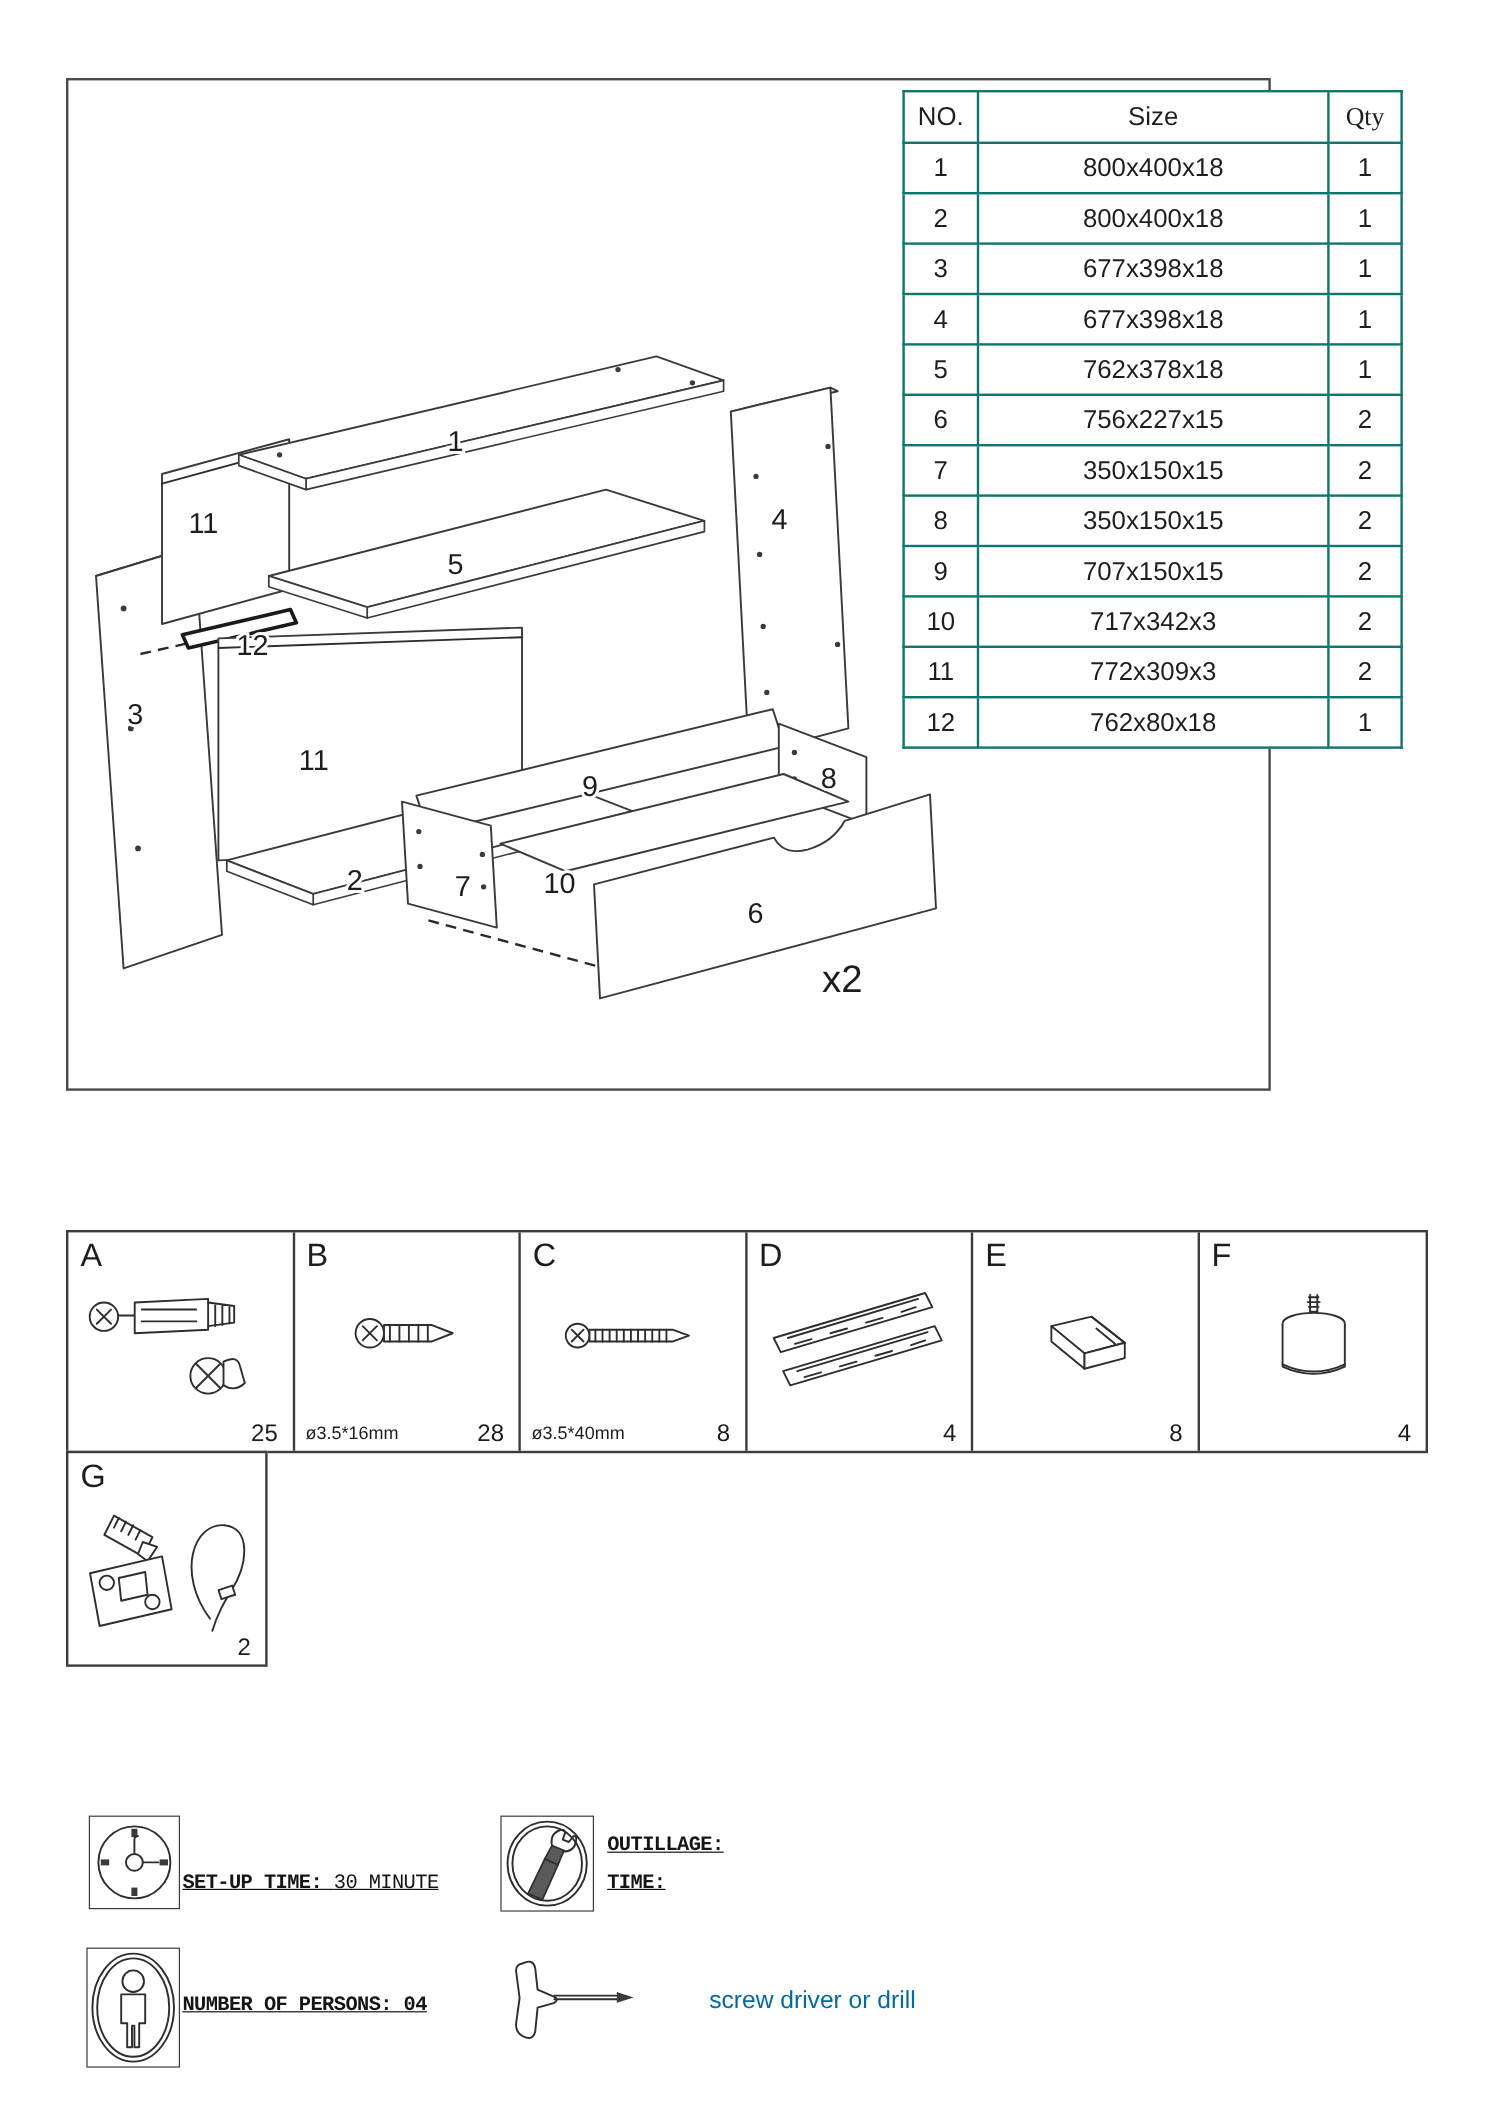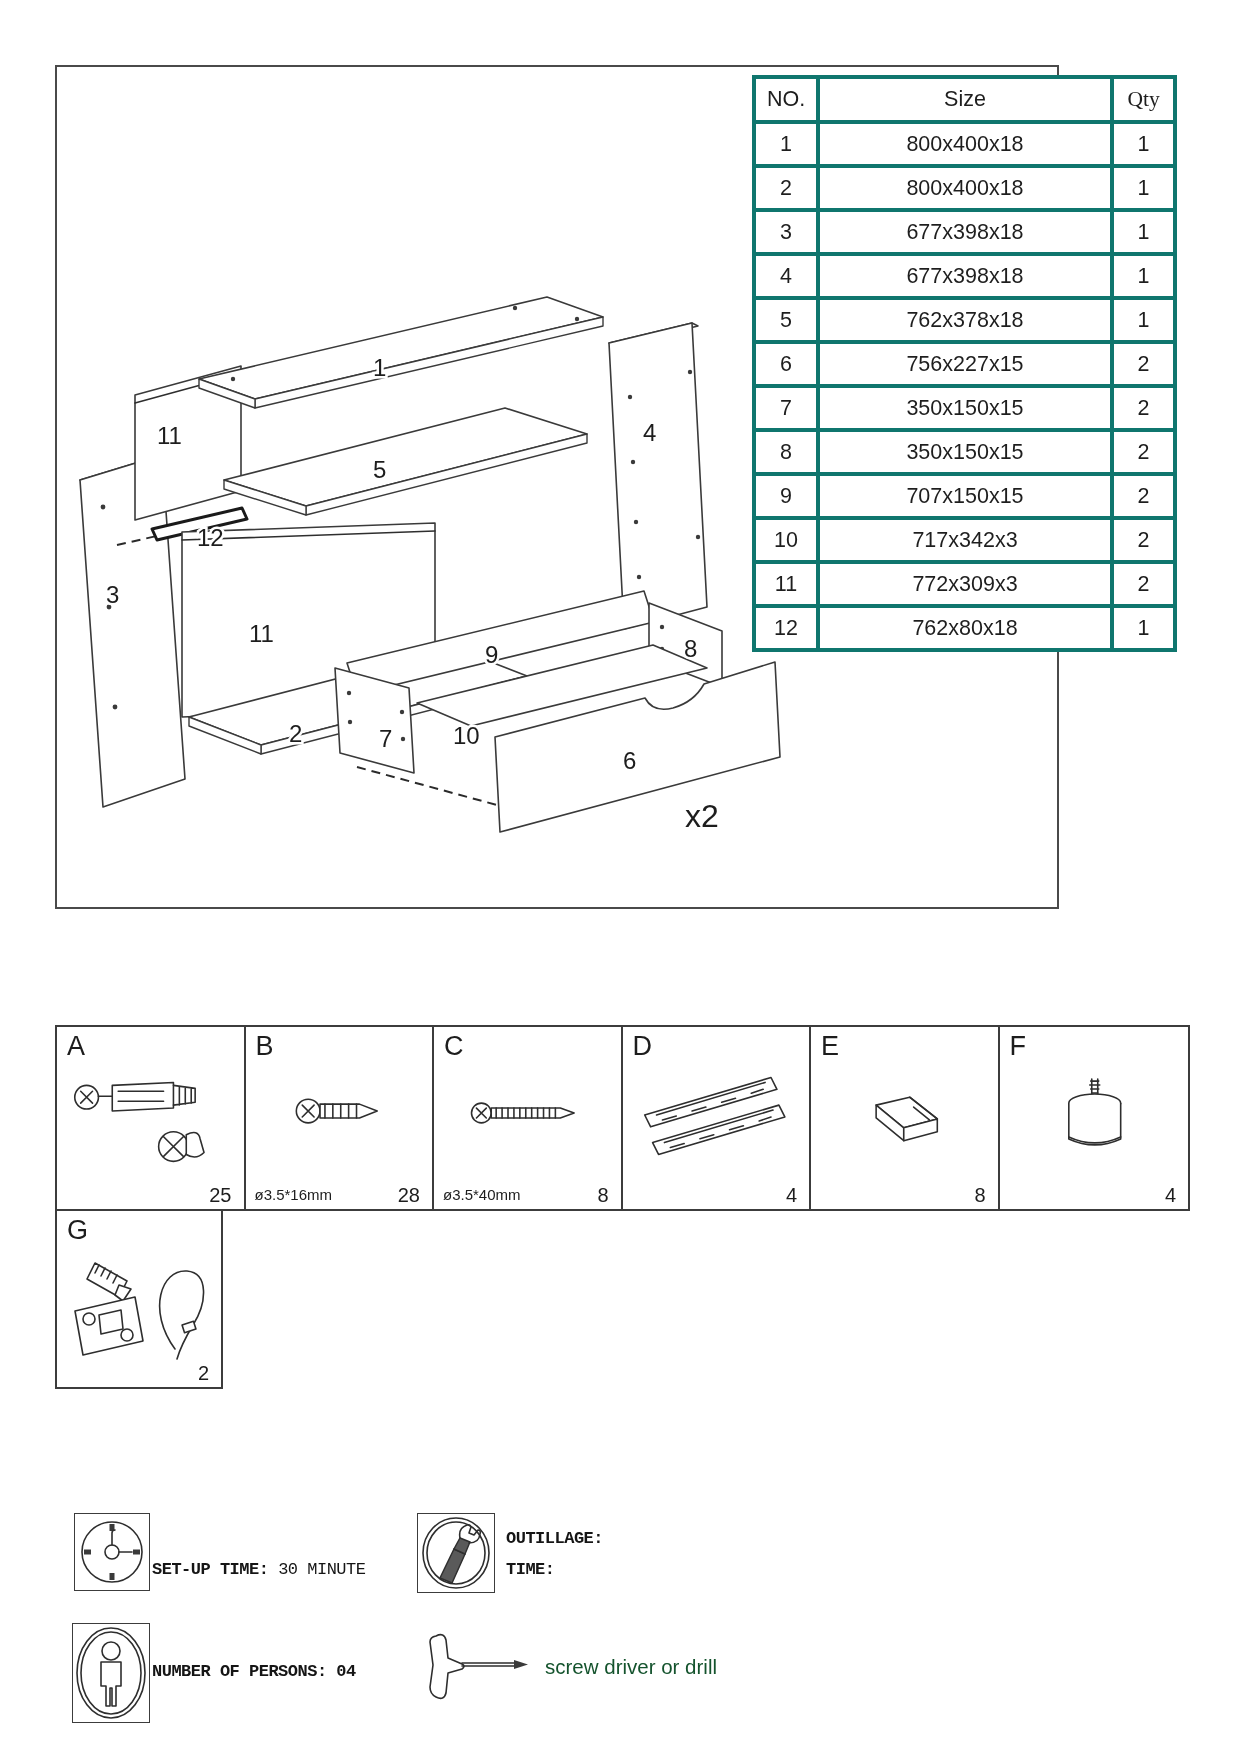--- a/index.html
+++ b/index.html
@@ -16,21 +16,21 @@
   .bold-rail{fill:#fff;stroke:#1a1a1a;stroke-width:3;stroke-linejoin:round;}
   .hole{fill:#3a3a3a;stroke:none;}
   .guide{stroke:#2a2a2a;stroke-width:2;stroke-dasharray:9 6;fill:none;}
   .plabel{font-family:"Liberation Sans",sans-serif;font-size:24px;fill:#1d1d1d;
           paint-order:stroke;stroke:#ffffff;stroke-width:5px;}
   .pmult{font-family:"Liberation Sans",sans-serif;font-size:32px;fill:#1d1d1d;}
 
   
   #parts-table{position:absolute;left:752px;top:75px;border-collapse:collapse;
                background:#fff;table-layout:fixed;z-index:5;}
-  #parts-table th,#parts-table td{border:4px solid #0f766e;text-align:center;
+  #parts-table th,#parts-table td{border:2px solid #0f766e;text-align:center;
                font-size:21.5px;font-weight:400;padding:0;background:#fff;color:#1e1e1e;}
   #parts-table th{height:41px;}
   #parts-table td{height:40px;}
   .col-no{width:60px;}.col-size{width:290px;}.col-qty{width:59px;font-family:Liberation Serif, serif;}
 
   
   #hardware-grid{position:absolute;left:55px;top:1025px;width:1135px;height:186px;
                  display:grid;grid-template-columns:repeat(6,1fr);
                  border:2px solid #3c3c3c;background:#fff;box-sizing:border-box;}
   .hw-cell{position:relative;border-right:2px solid #3c3c3c;}
@@ -41,23 +41,23 @@
   .hw-qty{position:absolute;right:12px;bottom:2px;font-size:20px;color:#1d1d1d;}
   .hw-spec{position:absolute;left:9px;bottom:6px;font-size:15px;color:#1d1d1d;text-align:right;}
   .hw-art{position:absolute;left:0;top:22px;width:100%;height:130px;}
   .hw-art svg{width:100%;height:100%;}
   .ln{fill:none;stroke:#2e2e2e;stroke-width:1.6;stroke-linejoin:round;stroke-linecap:round;}
   .lnf{fill:#fff;stroke:#2e2e2e;stroke-width:1.6;stroke-linejoin:round;}
 
   
   .info-box{position:absolute;border:1.5px solid #3c3c3c;background:#fff;}
   .stencil{position:absolute;font-family:"Liberation Mono",monospace;font-weight:700;
-           font-size:17px;color:#151515;letter-spacing:-0.5px;white-space:nowrap;}
+           font-size:17px;color:#151515;letter-spacing:-0.5px;white-space:nowrap;text-decoration:underline;}
   .stencil .val{font-weight:400;text-align:right;}
-  #tool-note{position:absolute;font-size:20.5px;color:#14532d;white-space:nowrap;}
+  #tool-note{position:absolute;font-size:20.5px;color:#0369a1;white-space:nowrap;margin-left:46px;}
 </style>
 </head>
 <body>
 
 <div id="page">
 
   <div id="diagram-box">
     <svg width="1000" height="840" viewBox="0 0 1000 840">
 
       <g>

